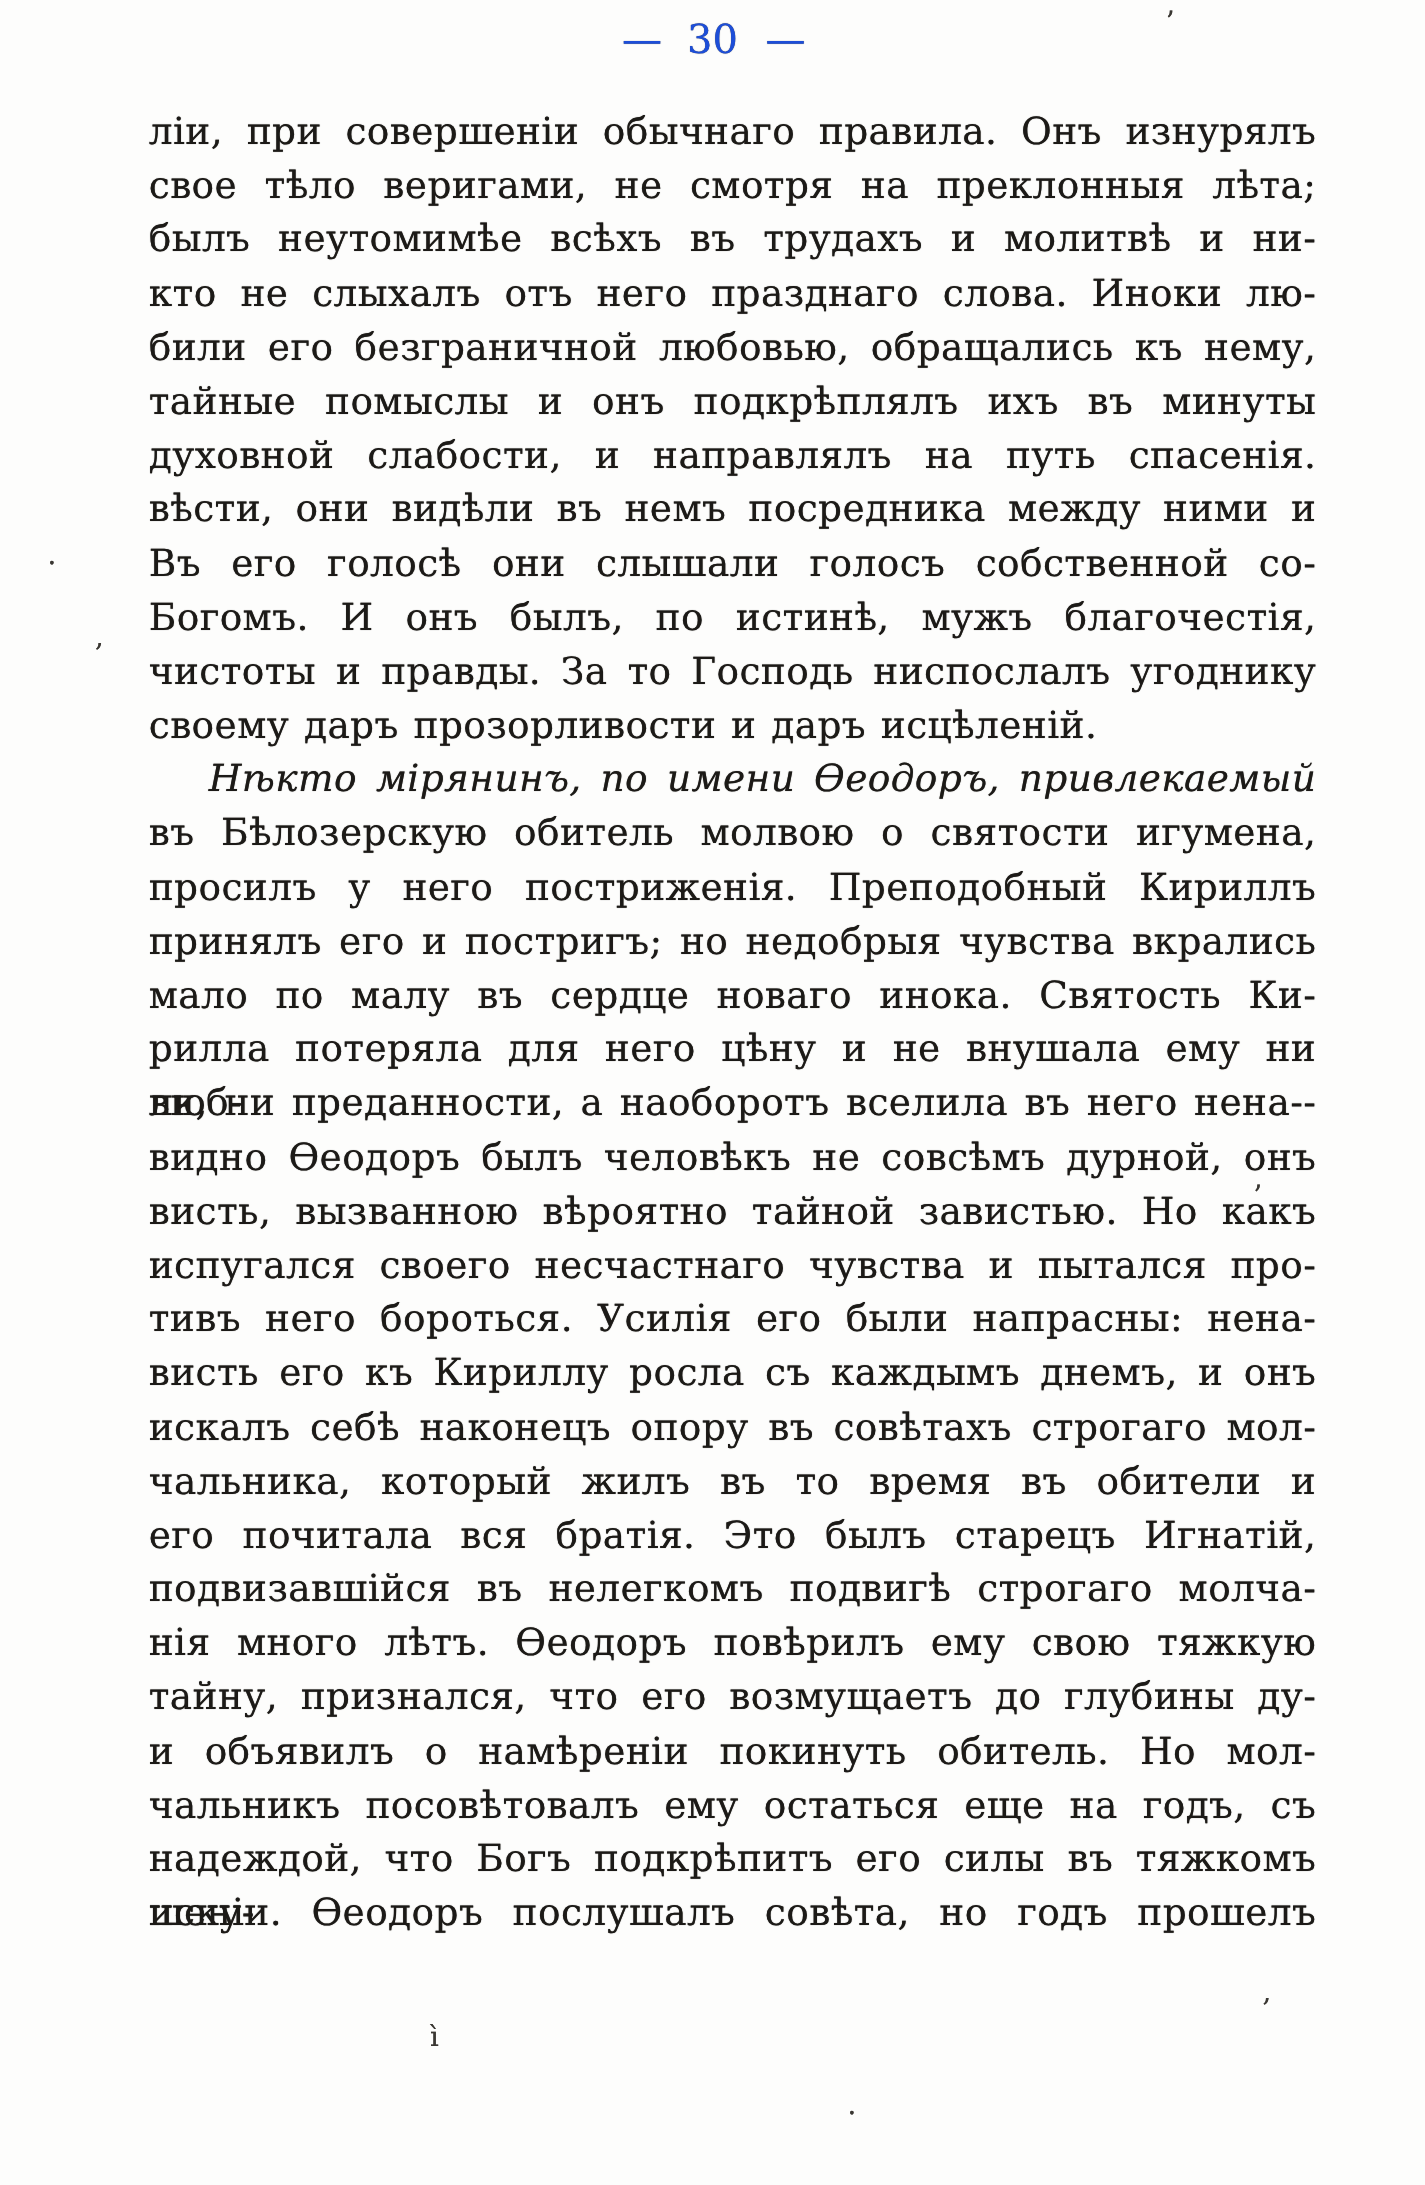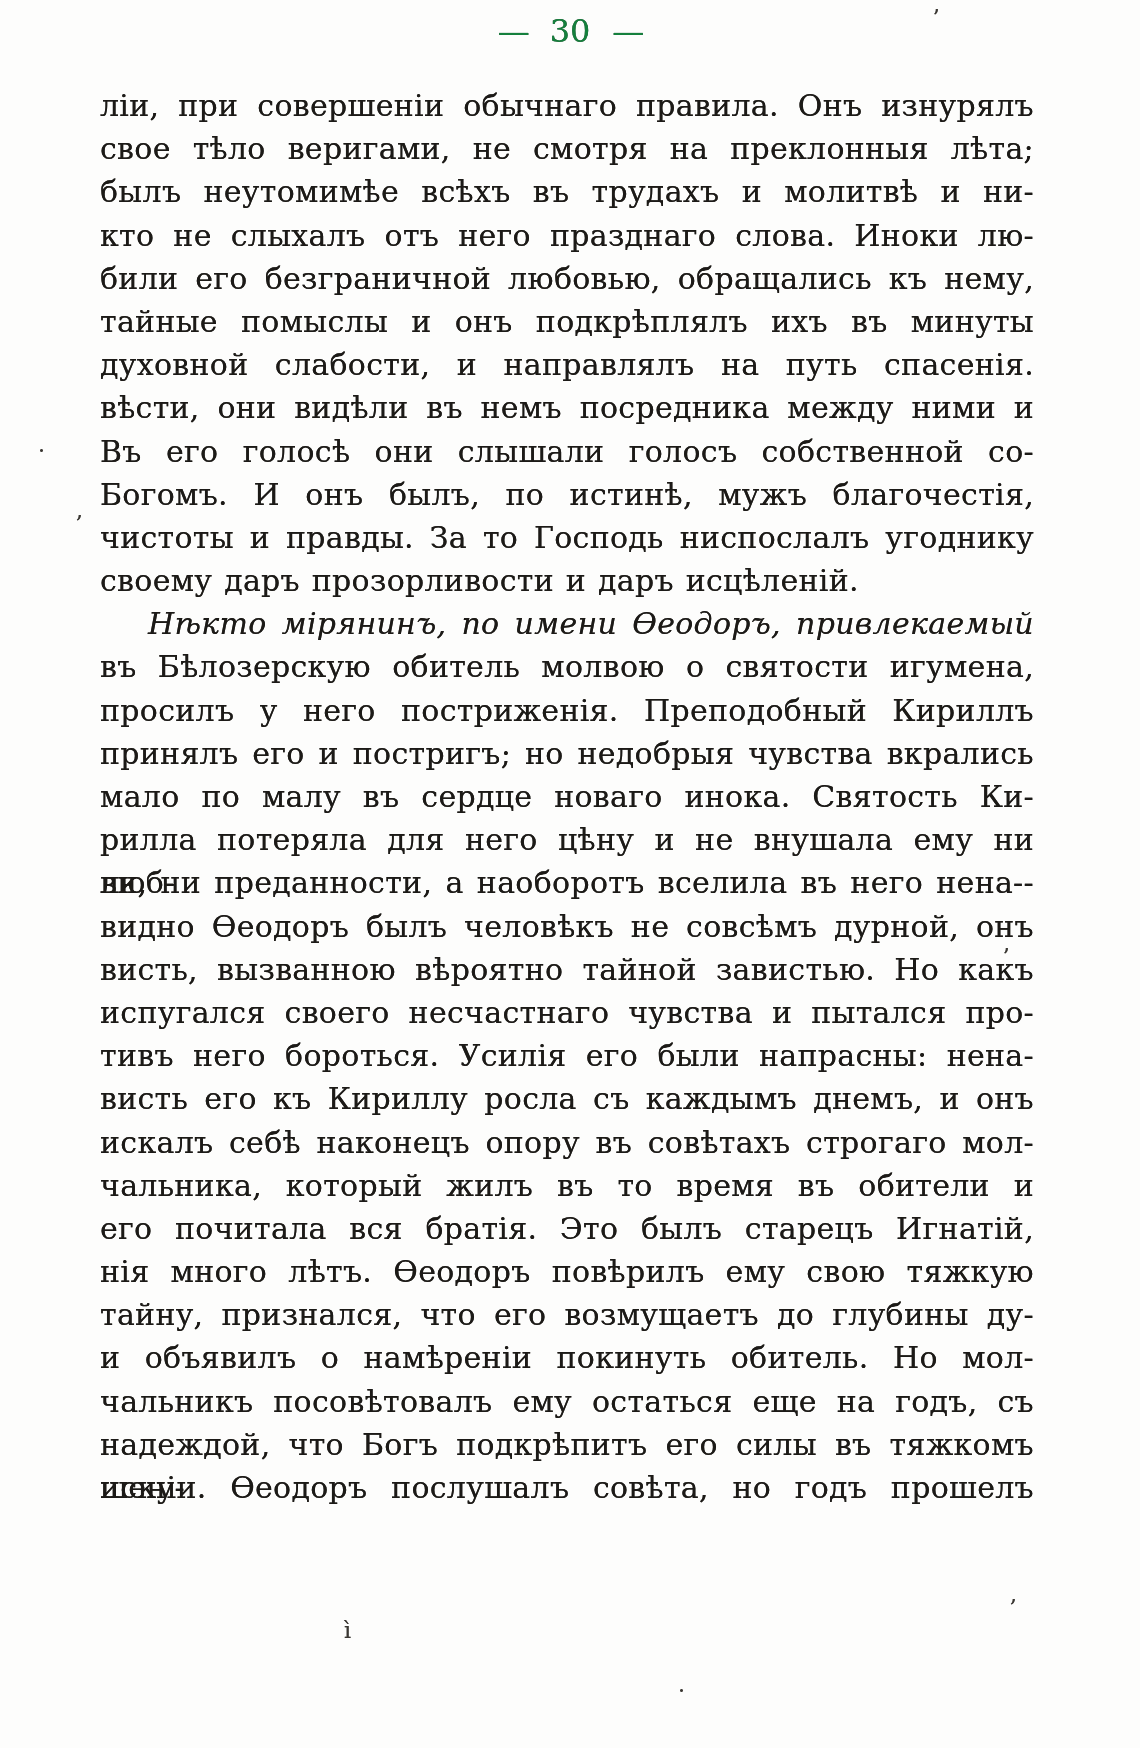--- a/index.html
+++ b/index.html
@@ -12,27 +12,27 @@
     color: #1c1a17;
     overflow: hidden;
   }
   .page-header {
     position: absolute;
     top: 12px;
     left: 0;
     width: 100%;
     text-align: center;
     font-size: 32px;
-    color: #15803d;
+    color: #1d4ed8;
     text-shadow: 0 0 0.6px rgba(30,28,24,0.8);
   }
   .page-header .dash { letter-spacing: -2px; margin: 0 22px; }
   .text-block {
     position: absolute;
-    left: 100px;
+    left: 119px;
     top: 84px;
     width: 934px;
   }
   .line {
     height: 43.2px;
     line-height: 43.2px;
     font-size: 30px;
     letter-spacing: 0.3px;
     word-spacing: 2px;
     text-align: justify;
@@ -80,20 +80,21 @@
     <div class="line">рилла потеряла для него цѣну и не внушала ему ни люб-</div>
     <div class="line">ви, ни преданности, а наоборотъ вселила въ него нена--</div>
     <div class="line">видно Ѳеодоръ былъ человѣкъ не совсѣмъ дурной, онъ</div>
     <div class="line">висть, вызванною вѣроятно тайной завистью. Но какъ</div>
     <div class="line">испугался своего несчастнаго чувства и пытался про-</div>
     <div class="line">тивъ него бороться. Усилія его были напрасны: нена-</div>
     <div class="line">висть его къ Кириллу росла съ каждымъ днемъ, и онъ</div>
     <div class="line">искалъ себѣ наконецъ опору въ совѣтахъ строгаго мол-</div>
     <div class="line">чальника, который жилъ въ то время въ обители и</div>
     <div class="line">его почитала вся братія. Это былъ старецъ Игнатій,</div>
+    <div class="line">подвизавшійся въ нелегкомъ подвигѣ строгаго молча-</div>
     <div class="line">нія много лѣтъ. Ѳеодоръ повѣрилъ ему свою тяжкую</div>
     <div class="line">тайну, признался, что его возмущаетъ до глубины ду-</div>
     <div class="line">и объявилъ о намѣреніи покинуть обитель. Но мол-</div>
     <div class="line">чальникъ посовѣтовалъ ему остаться еще на годъ, съ</div>
     <div class="line">надеждой, что Богъ подкрѣпитъ его силы въ тяжкомъ иску-</div>
     <div class="line">шеніи. Ѳеодоръ послушалъ совѣта, но годъ прошелъ</div>
   </div>
 
   <span class="speck" style="left:932px; top:6px;">ʼ</span>
   <span class="speck" style="left:38px;  top:432px;">.</span>

